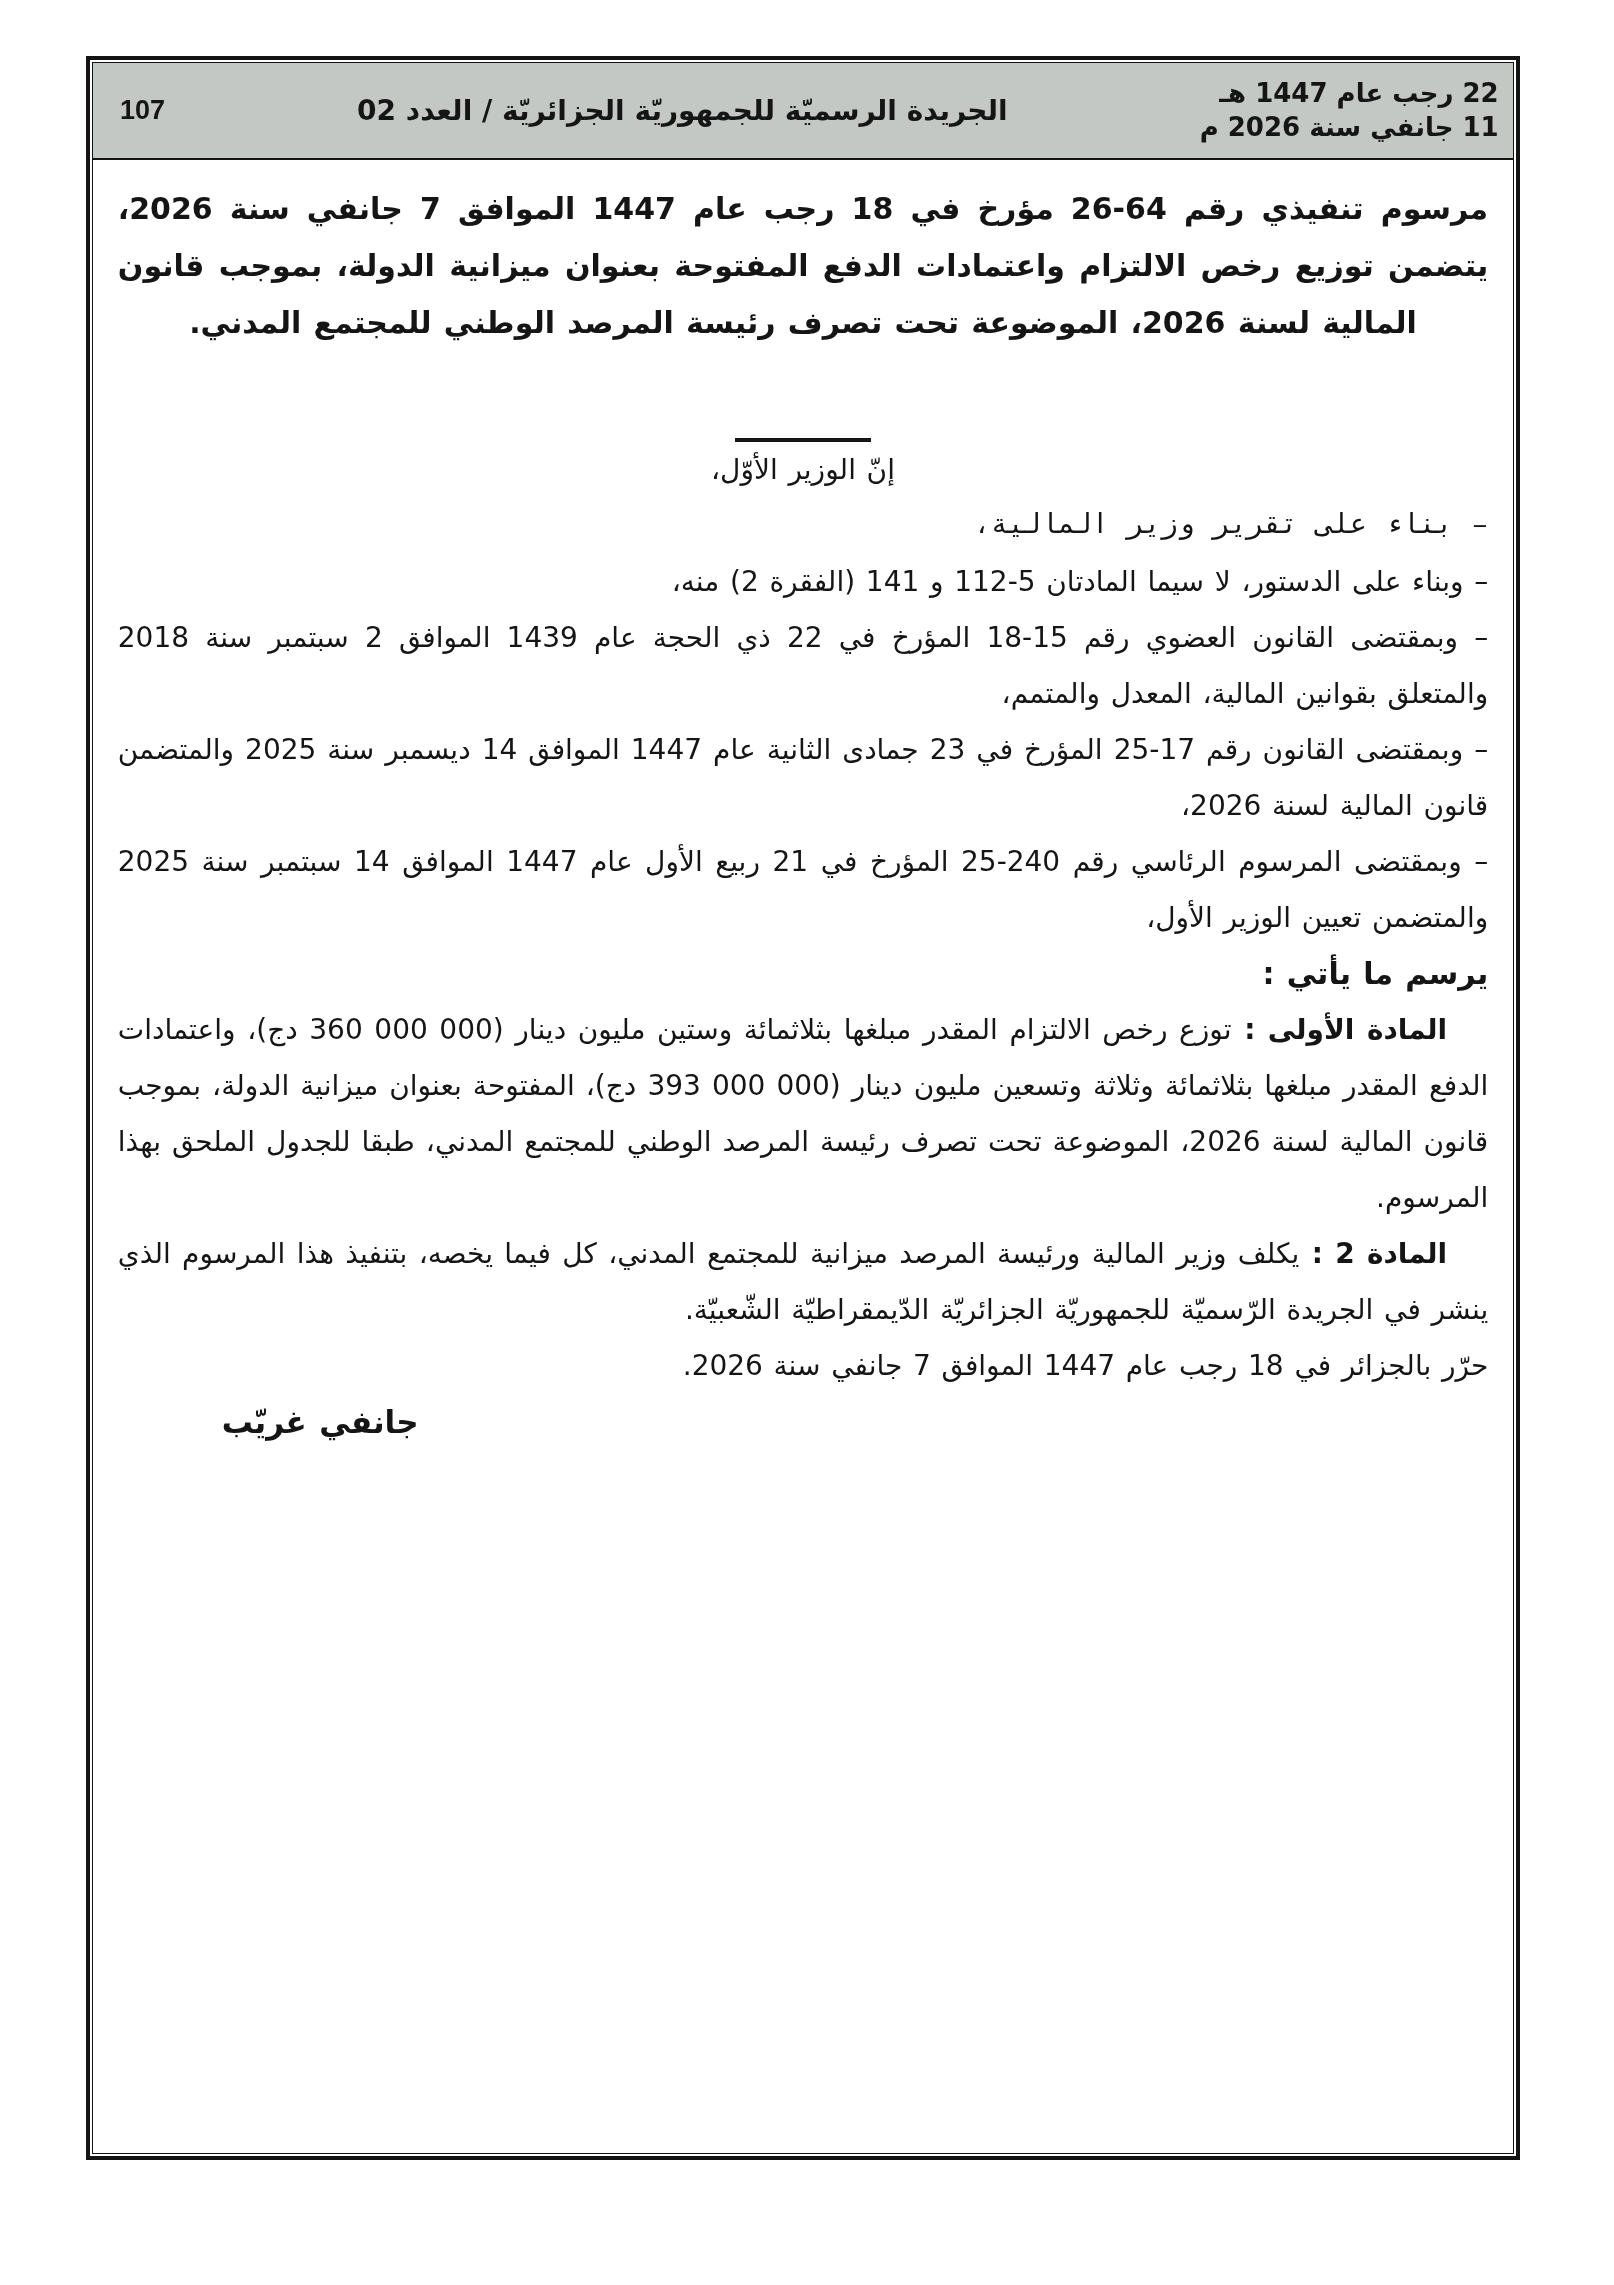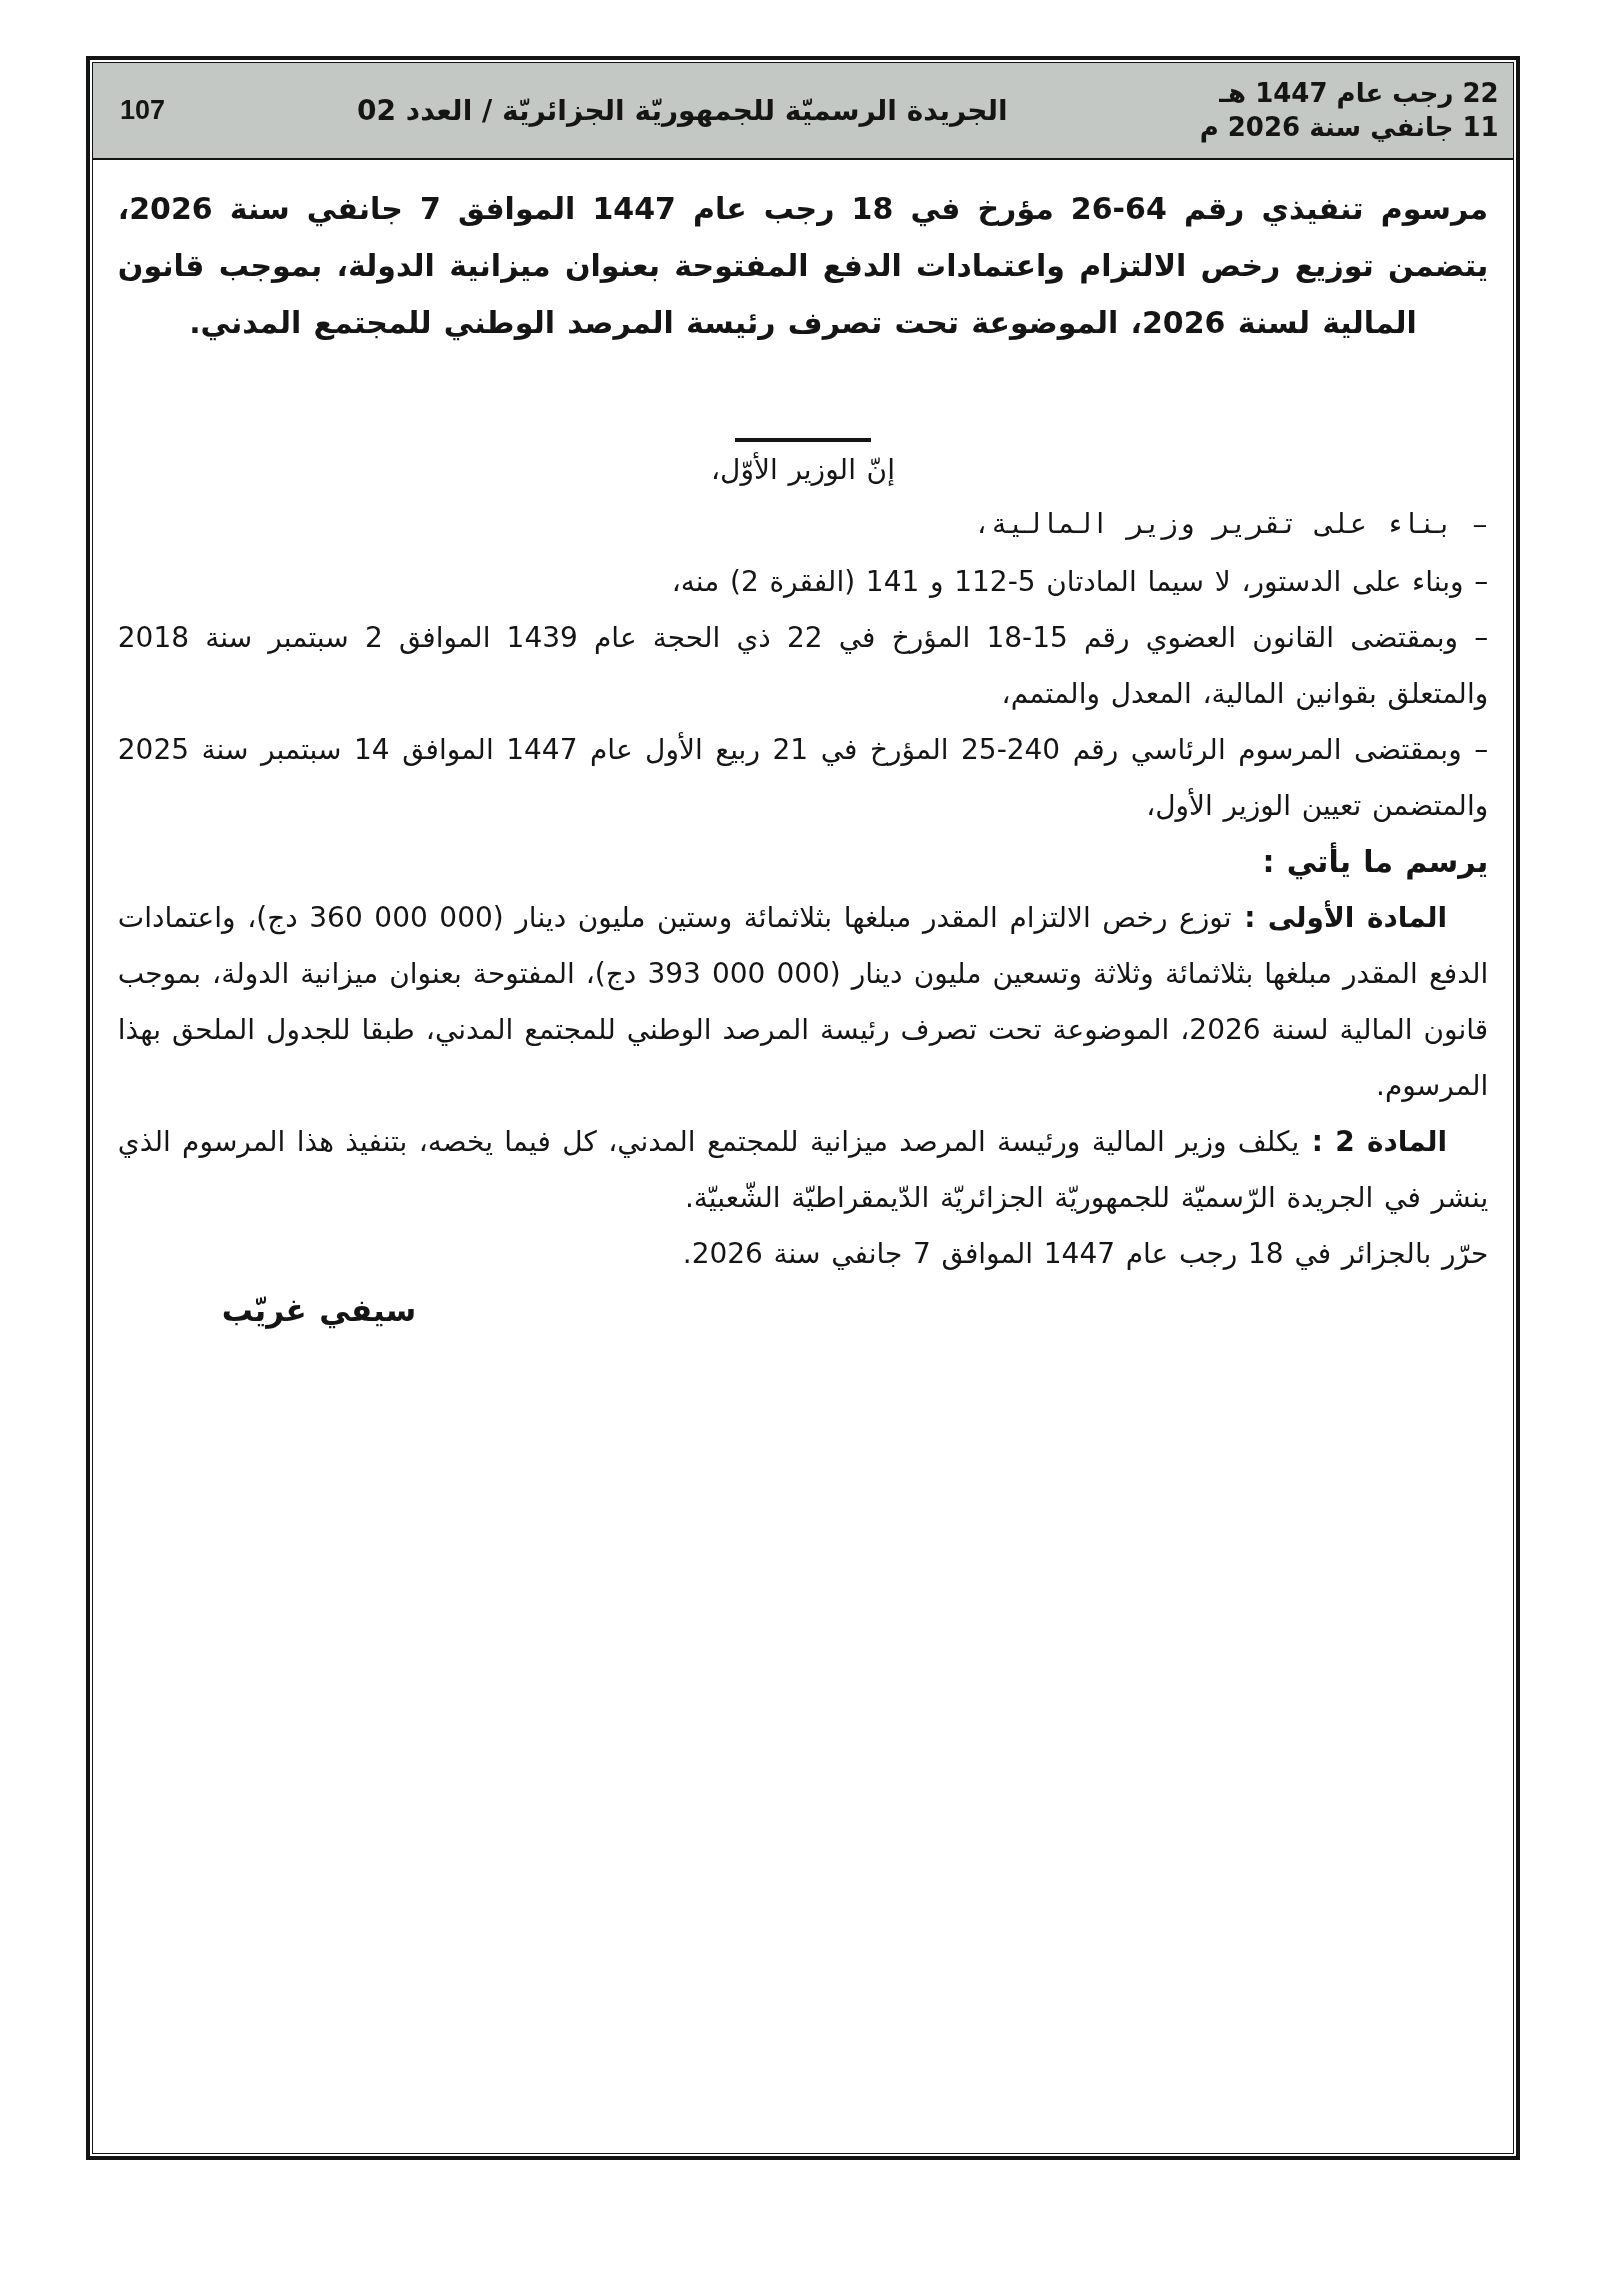--- a/index.html
+++ b/index.html
@@ -129,36 +129,37 @@
 
       <p class="doc-title">مرسوم تنفيذي رقم 64-26 مؤرخ في 18 رجب عام 1447 الموافق 7 جانفي سنة 2026، يتضمن توزيع رخص الالتزام واعتمادات الدفع المفتوحة بعنوان ميزانية الدولة، بموجب قانون المالية لسنة 2026، الموضوعة تحت تصرف رئيسة المرصد الوطني للمجتمع المدني.</p>
 
       <div class="divider"></div>
 
       <p class="intro">إنّ الوزير الأوّل،</p>
 
       <p class="clause-1">– بناء على تقرير وزير المالية،</p>
       <p class="clause-2">– وبناء على الدستور، لا سيما المادتان 5-112 و 141 (الفقرة 2) منه،</p>
       <p class="clause-3">– وبمقتضى القانون العضوي رقم 15-18 المؤرخ في 22 ذي الحجة عام 1439 الموافق 2 سبتمبر سنة 2018 والمتعلق بقوانين المالية، المعدل والمتمم،</p>
+      <p class="clause-4">– وبمقتضى القانون رقم 17-25 المؤرخ في 23 جمادى الثانية عام 1447 الموافق 14 ديسمبر سنة 2025 والمتضمن قانون المالية لسنة 2026،</p>
       <p class="clause-5">– وبمقتضى المرسوم الرئاسي رقم 240-25 المؤرخ في 21 ربيع الأول عام 1447 الموافق 14 سبتمبر سنة 2025 والمتضمن تعيين الوزير الأول،</p>
 
       <p class="enacts">يرسم ما يأتي :</p>
 
       <p class="article article-1">
         <span class="art-label">المادة الأولى :</span>
         <span>توزع رخص الالتزام المقدر مبلغها بثلاثمائة وستين مليون دينار (360&nbsp;000&nbsp;000 دج)، واعتمادات الدفع المقدر مبلغها بثلاثمائة وثلاثة وتسعين مليون دينار (393&nbsp;000&nbsp;000 دج)، المفتوحة بعنوان ميزانية الدولة، بموجب قانون المالية لسنة 2026، الموضوعة تحت تصرف رئيسة المرصد الوطني للمجتمع المدني، طبقا للجدول الملحق بهذا المرسوم.</span>
       </p>
 
       <p class="article article-2">
         <span class="art-label">المادة 2 :</span>
         <span>يكلف وزير المالية ورئيسة المرصد ميزانية للمجتمع المدني، كل فيما يخصه، بتنفيذ هذا المرسوم الذي ينشر في الجريدة الرّسميّة للجمهوريّة الجزائريّة الدّيمقراطيّة الشّعبيّة.</span>
       </p>
 
       <p class="issued">حرّر بالجزائر في 18 رجب عام 1447 الموافق 7 جانفي سنة 2026.</p>
 
       <p class="signature">
-        <span class="signature-inner">سيفي غريّب</span>
+        <span class="signature-inner">جانفي غريّب</span>
       </p>
 
     </div>
   </div>
 </div>
 
 
 </body></html>

